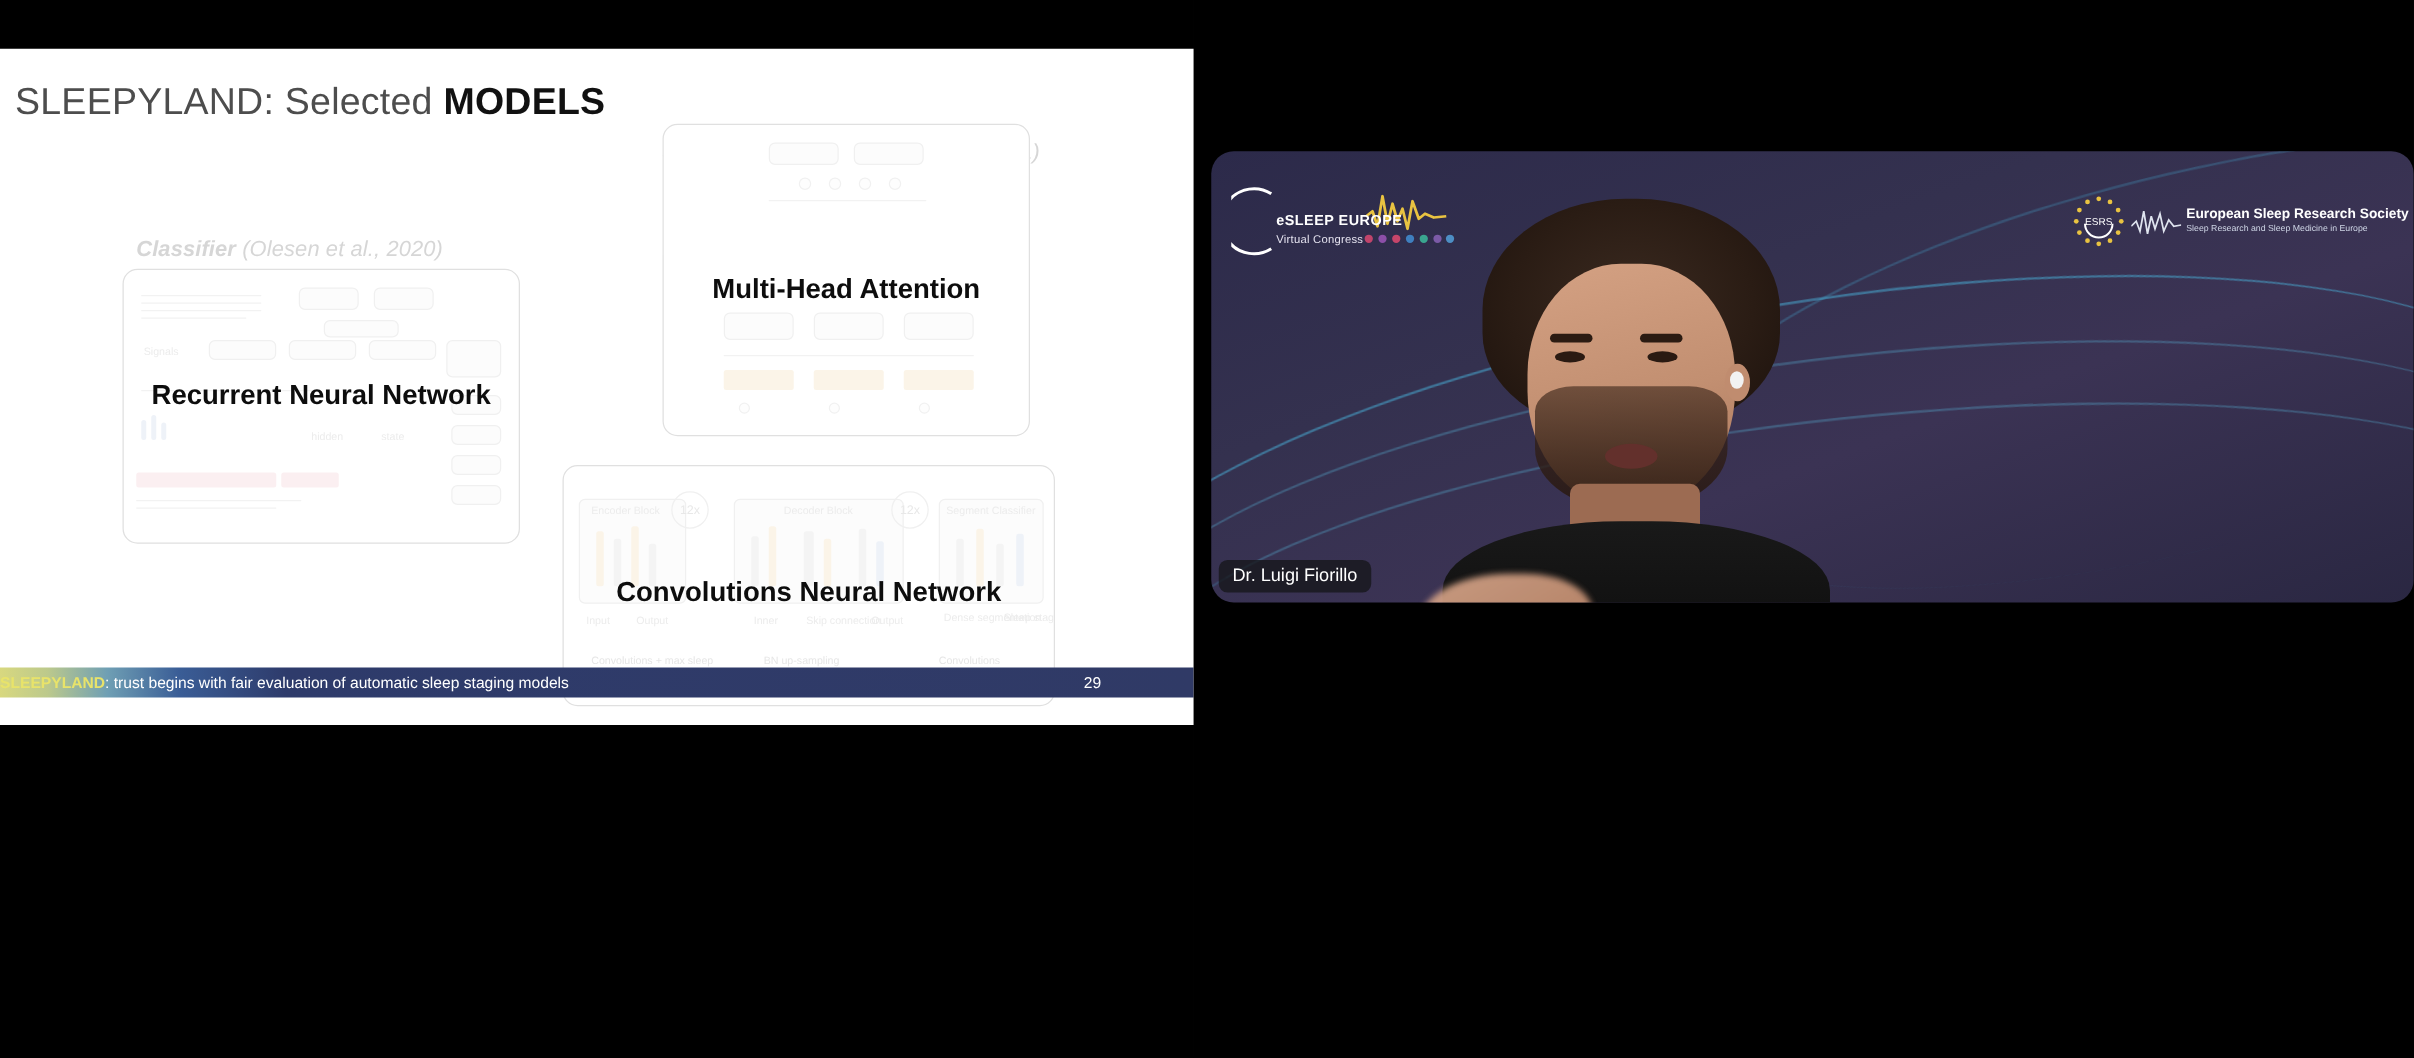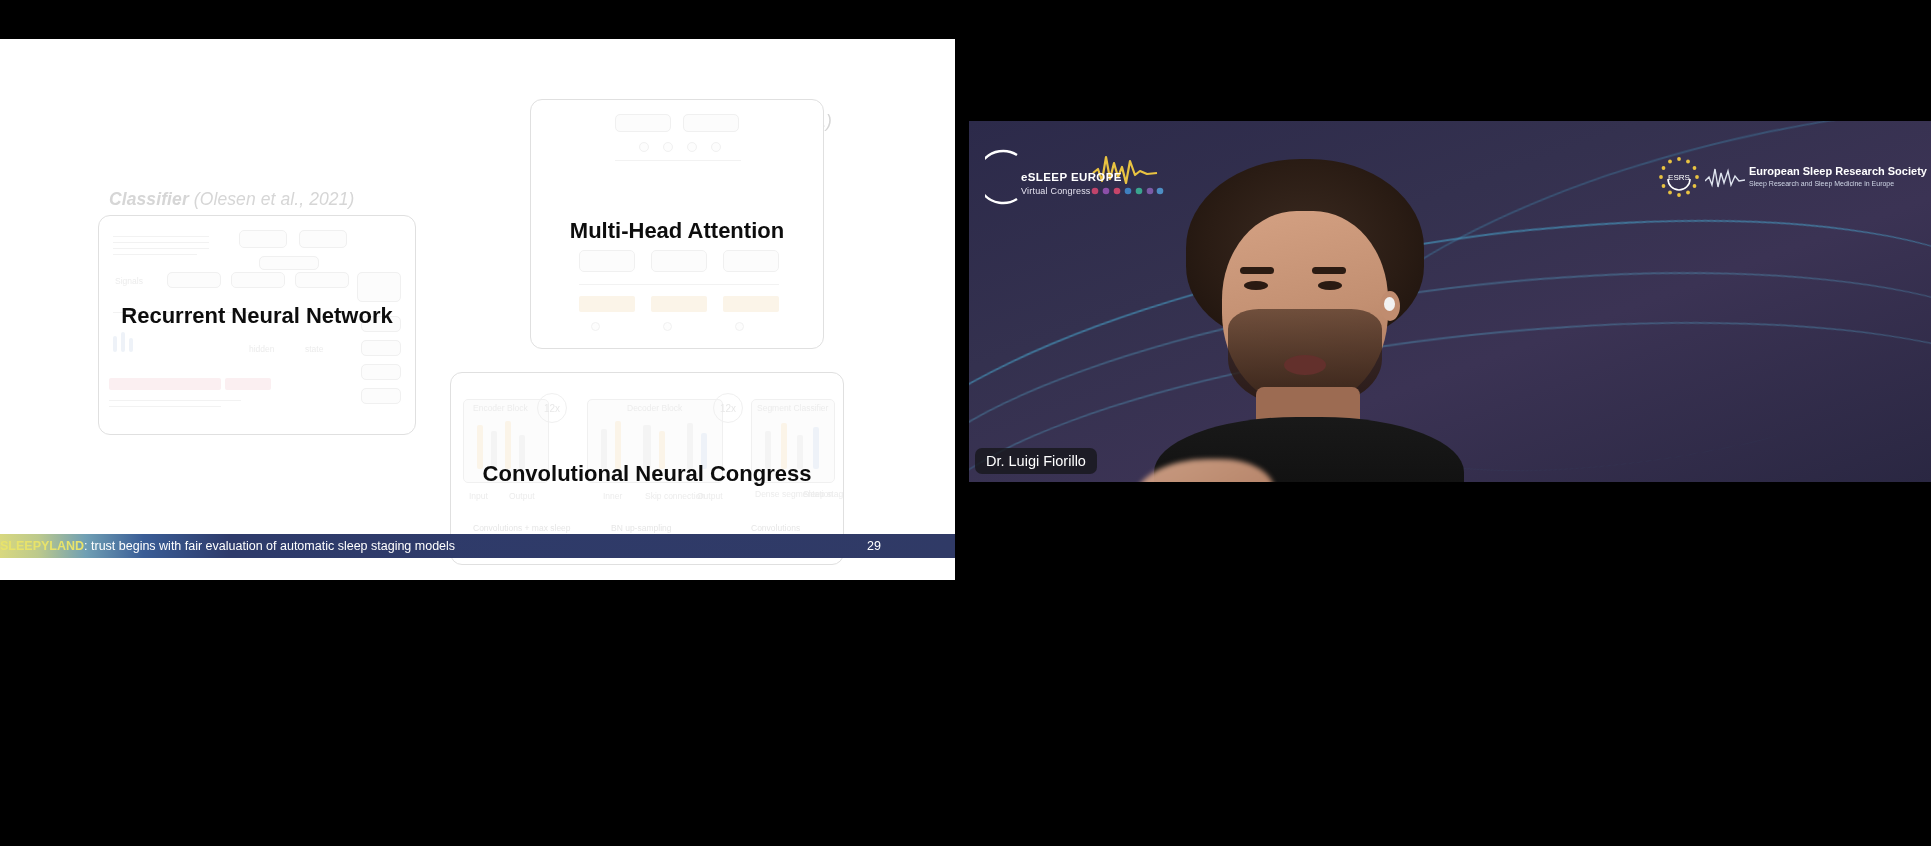--- a/index.html
+++ b/index.html
@@ -85,20 +85,21 @@
   }
 
   
   #video-region {
     position:absolute; left:955px; top:0; width:976px; height:846px; background:#000;
   }
   #video {
     position:absolute; left:14px; top:121px; width:962px; height:361px;
     background:linear-gradient(160deg,#2c2a4a 0%, #34314f 35%, #3b3354 60%, #2a2742 100%);
     overflow:hidden;
+    border-radius:18px;
   }
   
   .wave {
     position:absolute; border-radius:50%;
     border-top:2px solid rgba(70,170,210,.55);
     border-left:2px solid rgba(70,170,210,.22);
     filter:blur(.4px);
   }
   .wave.soft { border-top-color:rgba(90,190,225,.3); }
 
@@ -171,23 +172,26 @@
 </style>
 </head>
 <body>
 
 <div id="root">
 
   <div id="slide-region">
 
     <div id="slide">
 
+      <div class="slide-title">
+        <span>SLEEPYLAND: Selected </span><b>MODELS</b>
+      </div>
 
       <div class="model-caption" style="left:109px; top:150px;">
-        <span class="nm">Classifier</span><span> (Olesen et al., 2021)</span>
+        <span class="nm">Classifier</span><span> (Olesen et al., 2020)</span>
       </div>
 
       <div class="model-panel" style="left:98px; top:176px; width:318px; height:220px;">
 
         <div class="g g-line" style="left:14px; top:20px; width:96px;"></div>
         <div class="g g-line" style="left:14px; top:26px; width:96px;"></div>
         <div class="g g-line" style="left:14px; top:32px; width:96px;"></div>
         <div class="g g-line" style="left:14px; top:38px; width:84px;"></div>
         <div class="g g-box" style="left:140px; top:14px; width:48px; height:18px;"></div>
         <div class="g g-box" style="left:200px; top:14px; width:48px; height:18px;"></div>
@@ -280,21 +284,21 @@
         <div class="g g-txt" style="left:304px; top:116px;">Dense segmentation</div>
         <div class="g g-txt" style="left:352px; top:116px;">Sleep stages</div>
 
         <div class="g g-txt mid" style="left:22px; top:150px;">Convolutions + max sleep</div>
         <div class="g g-txt mid" style="left:22px; top:162px;">representations</div>
         <div class="g g-txt mid" style="left:160px; top:150px;">BN up-sampling</div>
         <div class="g g-txt mid" style="left:160px; top:162px;">average pool</div>
         <div class="g g-txt mid" style="left:300px; top:150px;">Convolutions</div>
         <div class="g g-txt mid" style="left:300px; top:162px;">Mean segmentation</div>
 
-        <div class="panel-label" style="top:88px;">Convolutional Neural Congress</div>
+        <div class="panel-label" style="top:88px;">Convolutions Neural Network</div>
       </div>
 
       <div id="slide-footer">
         <div id="footer-text">
           <span class="hl">SLEEPYLAND</span><span>: trust begins with fair evaluation of automatic sleep staging models</span>
         </div>
         <div id="page-num">29</div>
       </div>
 
     </div>

